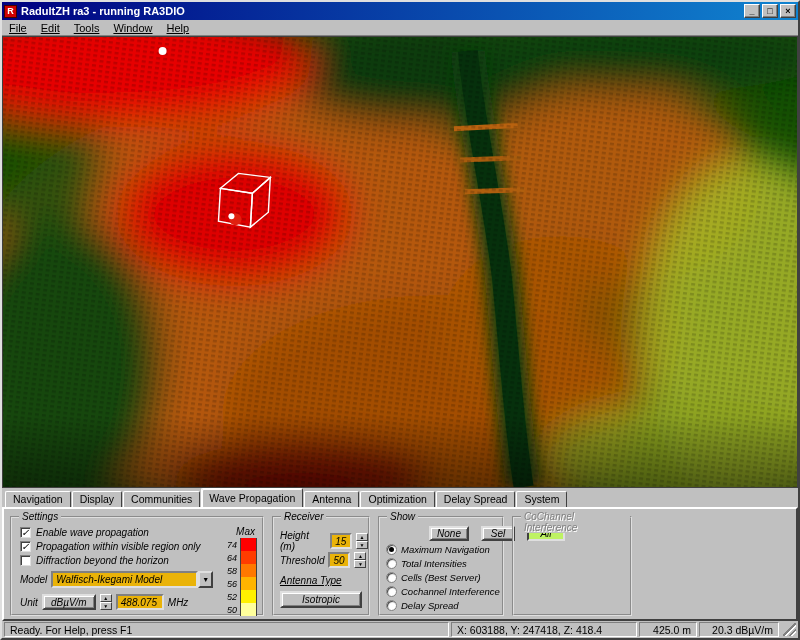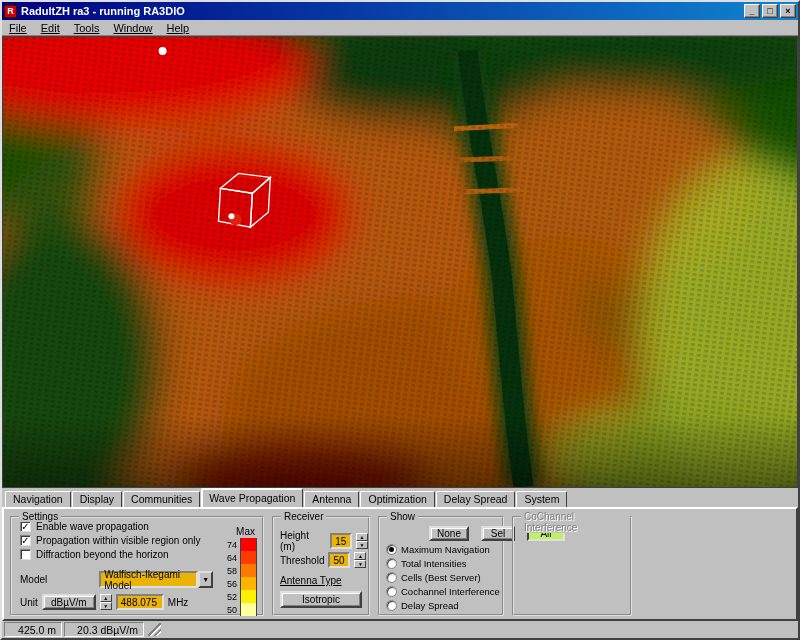--- a/index.html
+++ b/index.html
@@ -26,41 +26,41 @@
   
   .tabstrip{flex:0 0 19px;height:19px;display:flex;align-items:flex-end;padding-left:3px;background:#c0c0c0;position:relative;z-index:2;}
   .tab{height:16px;line-height:15px;padding:0 7px;font-size:10.5px;color:#000;background:#c0c0c0;
     border:1px solid;border-color:#fff #404040 #c0c0c0 #fff;border-bottom:none;margin-right:1px;
     border-top-left-radius:2px;border-top-right-radius:2px;}
   .tab.active{height:19px;line-height:18px;font-weight:normal;position:relative;z-index:3;
     box-shadow:inset 1px 1px 0 #fff;}
   
   .panel{flex:0 0 114px;background:#c0c0c0;border:2px solid;border-color:#fff #404040 #404040 #fff;
     position:relative;font-size:10px;z-index:1;}
-  .group{position:absolute;border:2px groove #dfdfdf;}
+  .group{position:absolute;border:2px groove #dfdfdf;padding-top:6px;font-style:italic;}
   .group>.gtitle{position:absolute;top:-7px;left:7px;background:#c0c0c0;padding:0 3px;font-size:10px;}
   .group>.gtitle.disabled{color:#808080;text-shadow:1px 1px 0 #fff;}
   .chkrow{display:flex;align-items:center;gap:5px;margin:3px 0 3px 8px;}
   .checkbox{width:11px;height:11px;background:#fff;border:1px solid;border-color:#808080 #dfdfdf #dfdfdf #808080;
     box-shadow:inset 1px 1px 0 #404040;display:inline-flex;align-items:center;justify-content:center;
     font-size:10px;line-height:1;color:#000;}
   .radio{width:11px;height:11px;border-radius:50%;background:#fff;border:1px solid #808080;
     box-shadow:inset 1px 1px 1px #404040;display:inline-flex;align-items:center;justify-content:center;}
   .radio.checked::after{content:"";width:5px;height:5px;border-radius:50%;background:#000;}
   .btn{background:#c0c0c0;border:2px solid;border-color:#dfdfdf #404040 #404040 #dfdfdf;
     box-shadow:inset 1px 1px 0 #fff,inset -1px -1px 0 #808080;font-size:10px;color:#000;
     display:inline-flex;align-items:center;justify-content:center;padding:1px 6px;}
   .btn.pressed{border-color:#404040 #dfdfdf #dfdfdf #404040;box-shadow:none;background:#bef264;}
   .field{background:#eab308;border:2px solid;border-color:#808080 #dfdfdf #dfdfdf #808080;
     font-size:10px;color:#000;padding:0 3px;display:inline-flex;align-items:center;}
   .spin{display:inline-flex;flex-direction:column;width:12px;height:16px;}
   .spin span{flex:1;background:#c0c0c0;border:1px solid;border-color:#fff #404040 #404040 #fff;
     font-size:5px;line-height:6px;text-align:center;color:#000;}
   .combo{display:inline-flex;align-items:stretch;height:17px;}
-  .combo .field{flex:1;margin-left:48px;}
+  .combo .field{flex:1;}
   .combo .drop{width:15px;background:#c0c0c0;border:2px solid;border-color:#dfdfdf #404040 #404040 #dfdfdf;
     display:flex;align-items:center;justify-content:center;font-size:7px;}
   .legend{position:absolute;top:8px;right:5px;width:42px;}
   .legend .lhead{text-align:right;padding-right:2px;margin-bottom:1px;font-size:10px;}
   .legrow{display:flex;align-items:center;justify-content:flex-end;height:13px;}
   .legrow .lv{width:18px;text-align:right;padding-right:3px;font-size:9px;}
   .legrow .sw{width:17px;height:13px;border-right:1px solid #404040;border-left:1px solid #404040;}
   
   .statusbar{flex:0 0 17px;display:flex;align-items:center;gap:2px;padding:1px 2px;background:#c0c0c0;font-size:10.5px;}
   .spanel{height:15px;border:1px solid;border-color:#808080 #fff #fff #808080;padding:0 5px;
@@ -294,18 +294,20 @@
       </div>
     </div>
 
     <div class="group" style="left:508px;top:7px;width:120px;height:100px;">
       <span class="gtitle disabled">CoChannel Interference</span>
     </div>
 
   </div>
 
   <div class="statusbar">
+    <span class="spanel grow">Ready. For Help, press F1</span>
+    <span class="spanel" style="width:186px;">X: 603188, Y: 247418, Z: 418.4</span>
     <span class="spanel" style="width:58px;justify-content:flex-end;">425.0 m</span>
     <span class="spanel" style="width:80px;justify-content:flex-end;">20.3 dBµV/m</span>
     <span class="grip"></span>
   </div>
 
 </div>
 
 </body></html>

